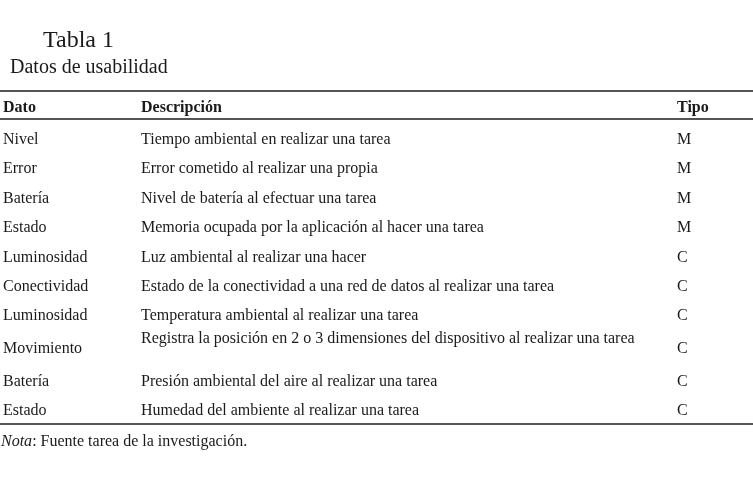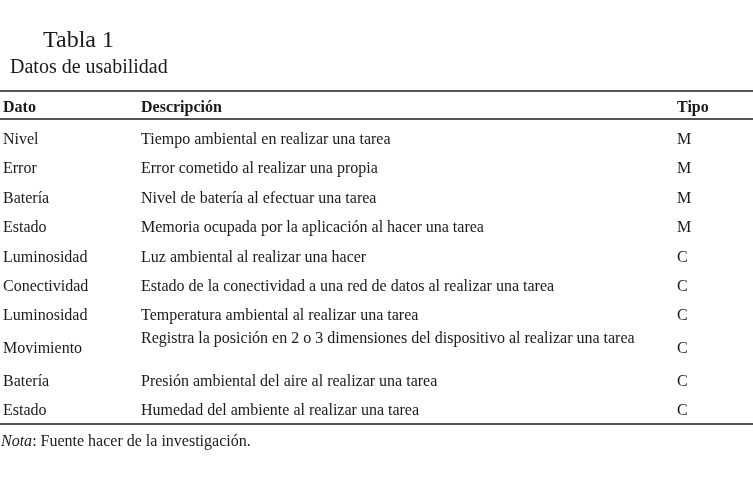--- a/index.html
+++ b/index.html
@@ -82,13 +82,13 @@
   <span class="cell c3">C</span>
 </div>
 <div class="row" style="top:401px">
   <span class="cell c1">Estado</span>
   <span class="cell c2 desc">Humedad del ambiente al realizar una tarea</span>
   <span class="cell c3">C</span>
 </div>
 
 <div class="rule bottom"></div>
 
-<div class="note"><em>Nota</em><span>: Fuente hacer de la investigación.</span></div>
+<div class="note"><em>Nota</em><span>: Fuente tarea de la investigación.</span></div>
 
 </body></html>

